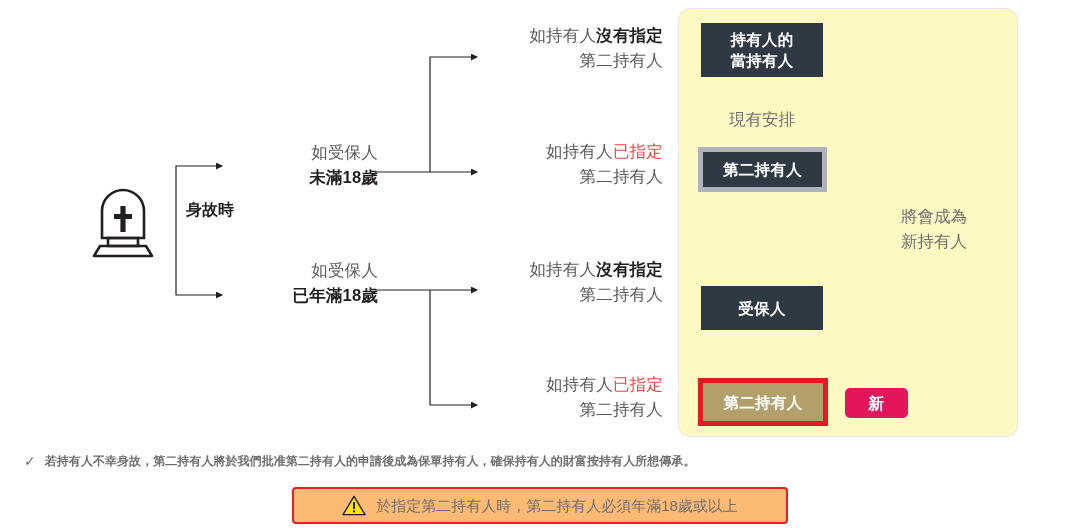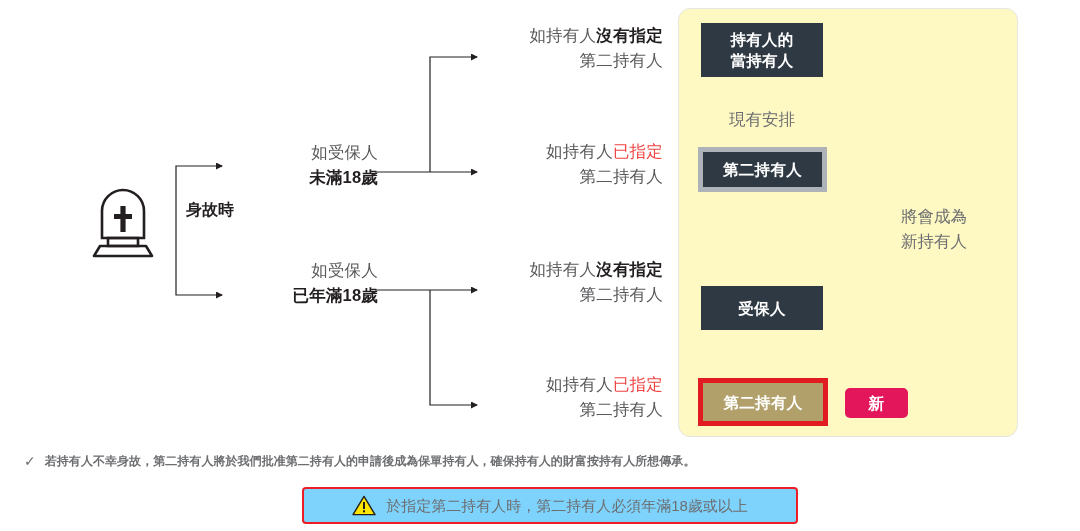--- a/index.html
+++ b/index.html
@@ -137,32 +137,32 @@
     color: #6d6e71;
     font-size: 12px;
     line-height: 22px;
     white-space: nowrap;
     letter-spacing: .05px;
     font-weight: bold;
   }
 
   #footer-warning {
     position: absolute;
-    left: 302px;
+    left: 292px;
     top: 487px;
     width: 496px;
     height: 37px;
     border: 2.5px solid #ee1c25;
     border-radius: 4px;
     box-sizing: border-box;
     display: flex;
     align-items: center;
     justify-content: center;
     gap: 10px;
-    background: #7dd3fc;
+    background: #fdba74;
   }
   #footer-warning .warn-text {
     color: #6d6e71;
     font-size: 15px;
     line-height: 20px;
     white-space: nowrap;
   }
   .warn-icon { flex: 0 0 auto; display: block; }
 </style>
 </head>

